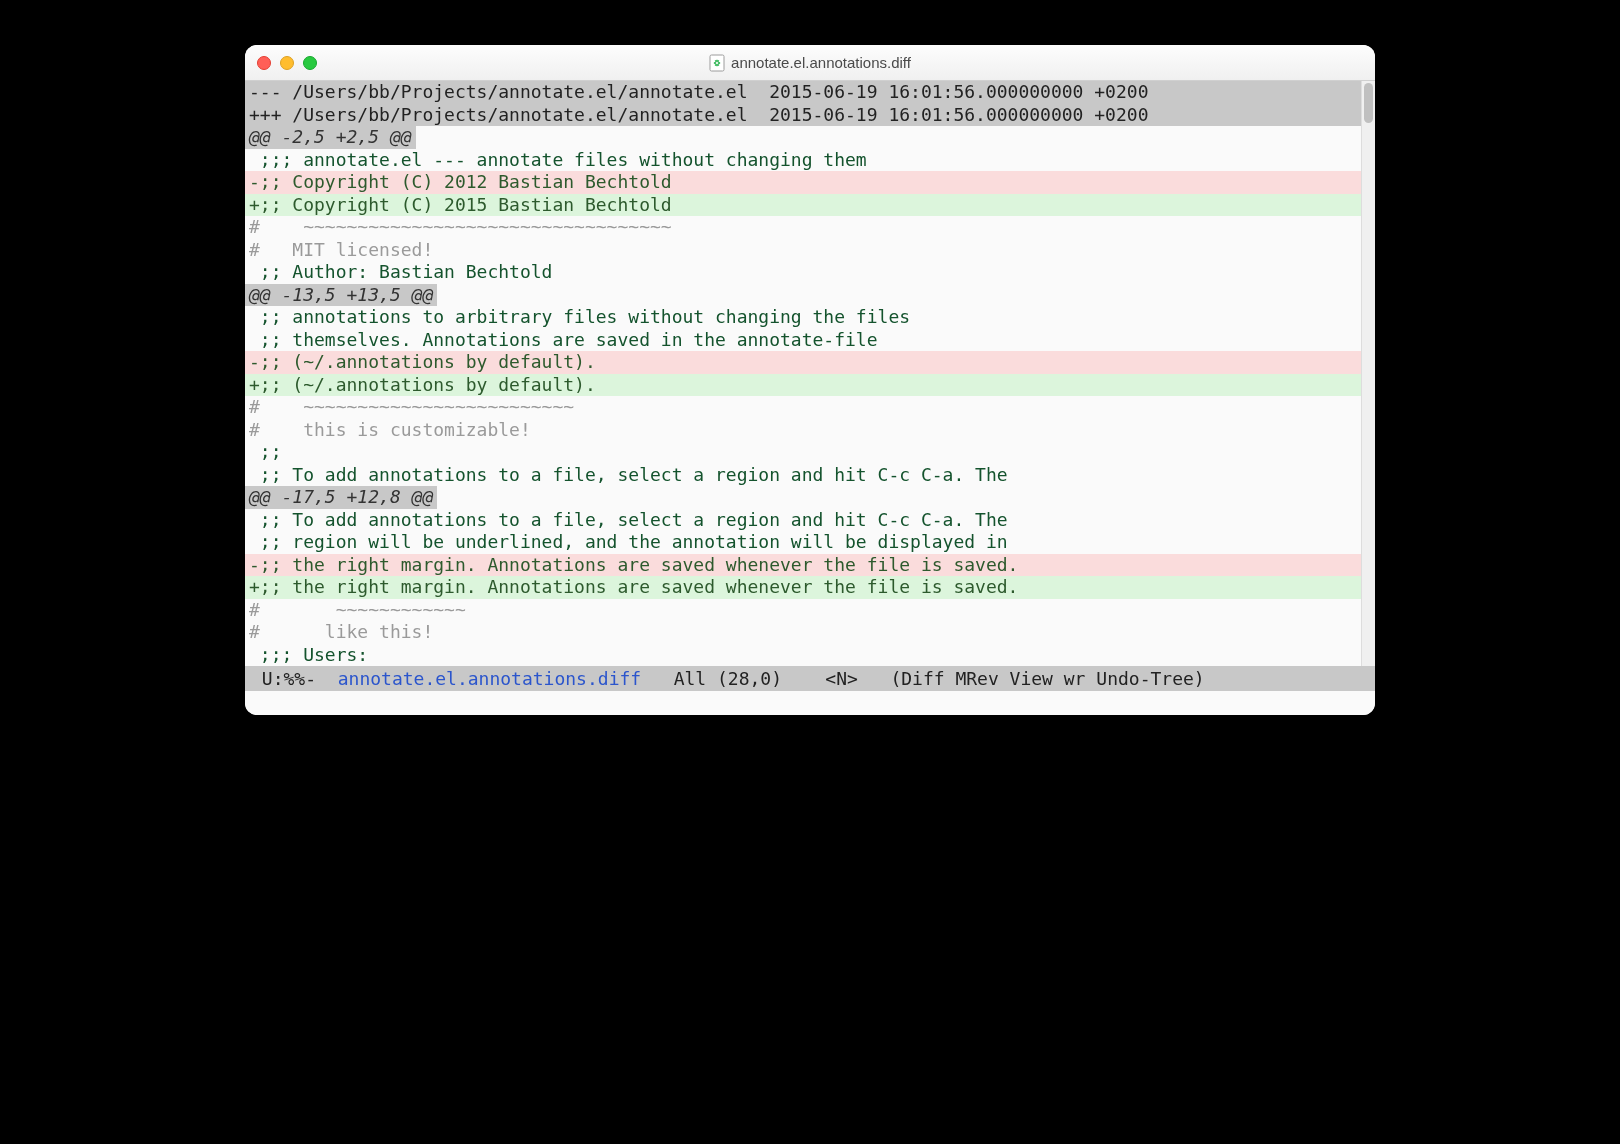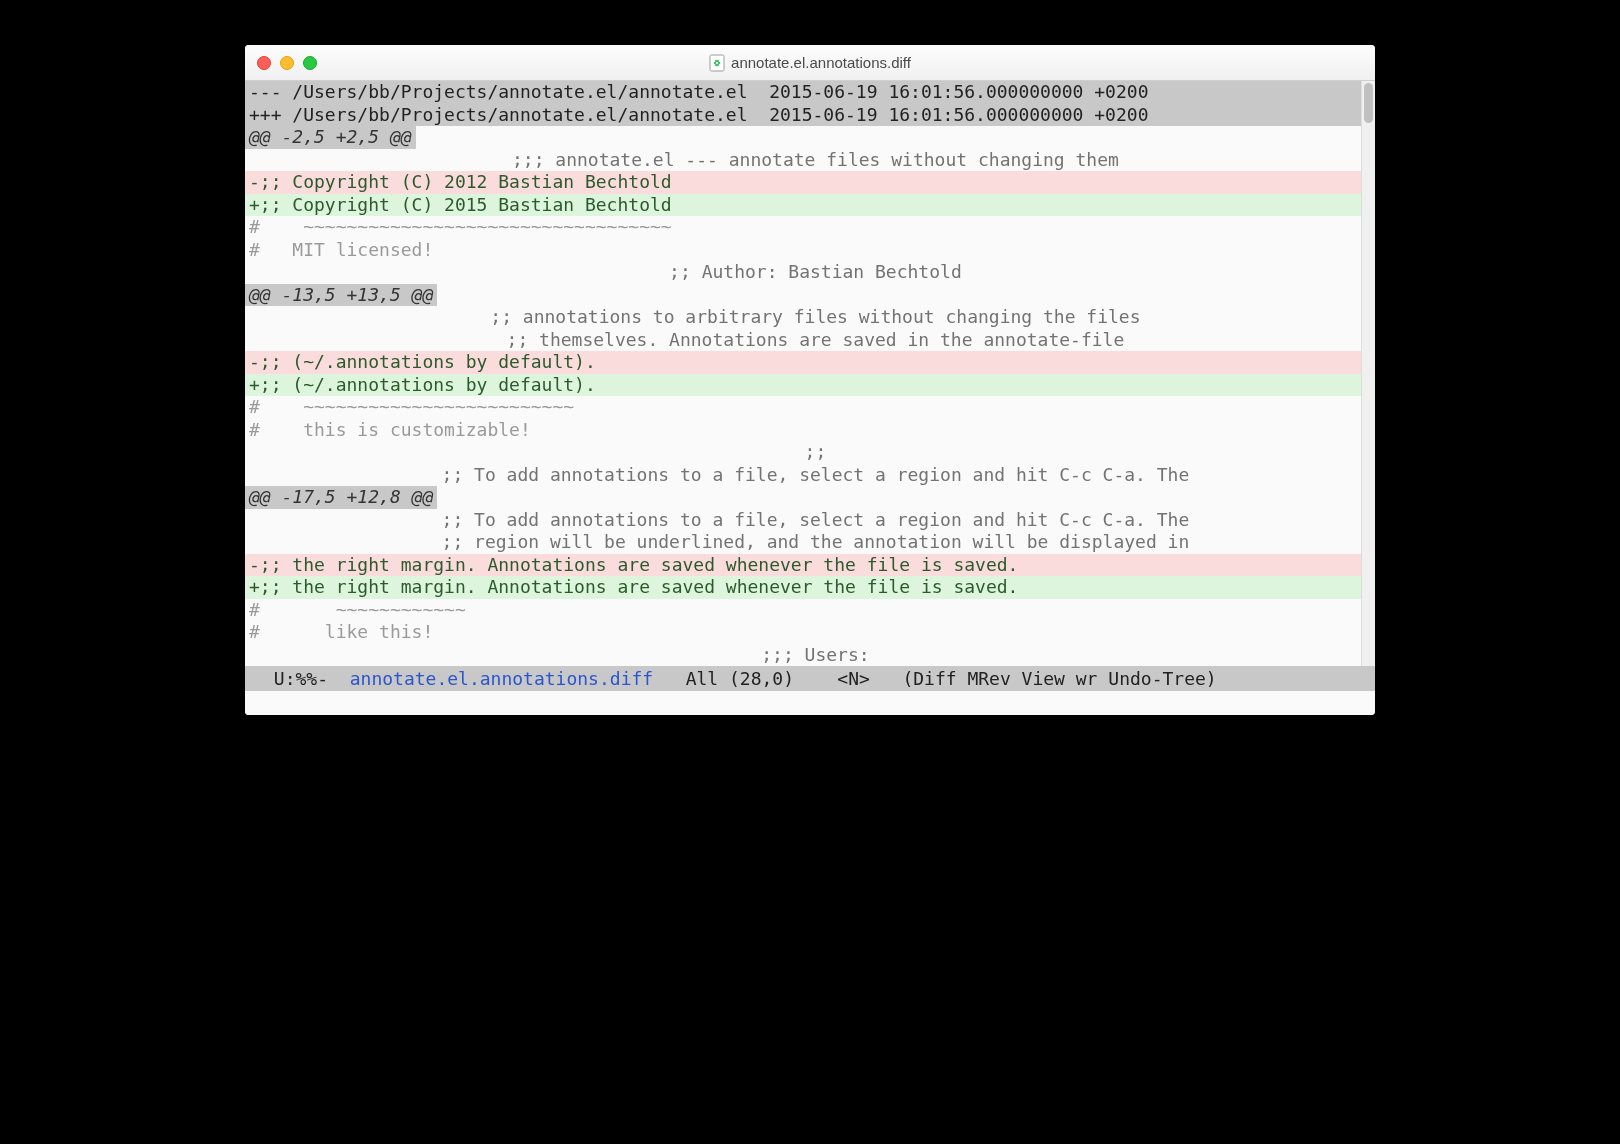--- a/index.html
+++ b/index.html
@@ -9,21 +9,21 @@
       height: 1144px;
       display: flex;
       align-items: flex-start;
       justify-content: center;
       padding-top: 45px;
       font-family: "Menlo", "Consolas", monospace;
     }
     .window {
       width: 1130px;
       background: #f7f7f7;
-      border-radius: 4px;
+      border-radius: 12px;
       overflow: hidden;
       box-shadow: 0 20px 60px rgba(0,0,0,0.5);
     }
     .titlebar {
       height: 36px;
       background: linear-gradient(#fdfdfd, #f0f0f0);
       border-bottom: 1px solid #d0d0d0;
       display: flex;
       align-items: center;
       position: relative;
@@ -64,29 +64,29 @@
       font-size: 18px;
       line-height: 22.5px;
     }
     .line {
       white-space: pre;
       padding: 0 4px;
       color: #222;
     }
     .diff-header { background: #c8c8c8; color: #222; }
     .hunk-header { background: #c8c8c8; color: #333; display: inline-block; font-style: italic; }
-    .comment { color: #737373; text-align: center; }
+    .comment { color: #14532d; }
     .removed { background: #fadcdc; color: #2d5a2d; }
     .added { background: #dcf5dc; color: #2d5a2d; }
     .annot { color: #9a9a9a; }
     .modeline {
       background: #c8c8c8;
       color: #222;
       font-size: 18px;
-      padding: 2px 18px;
+      padding: 2px 6px;
       white-space: pre;
     }
     .modeline-file { color: #2b55cc; }
     .scrollbar {
       position: absolute;
       right: 0; top: 0;
       width: 14px;
       height: 100%;
       background: #f0f0f0;
       border-left: 1px solid #ddd;

